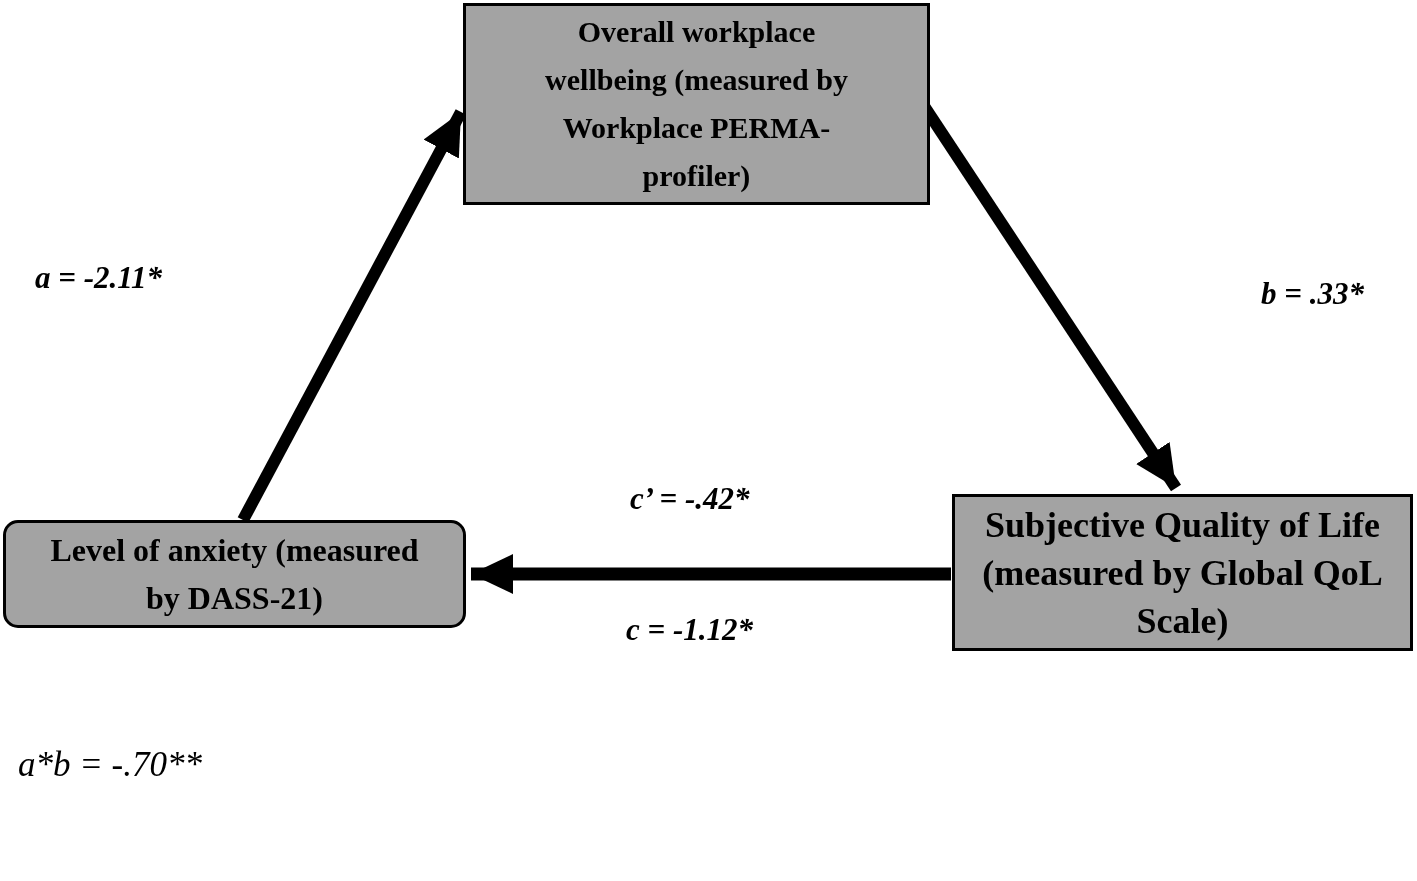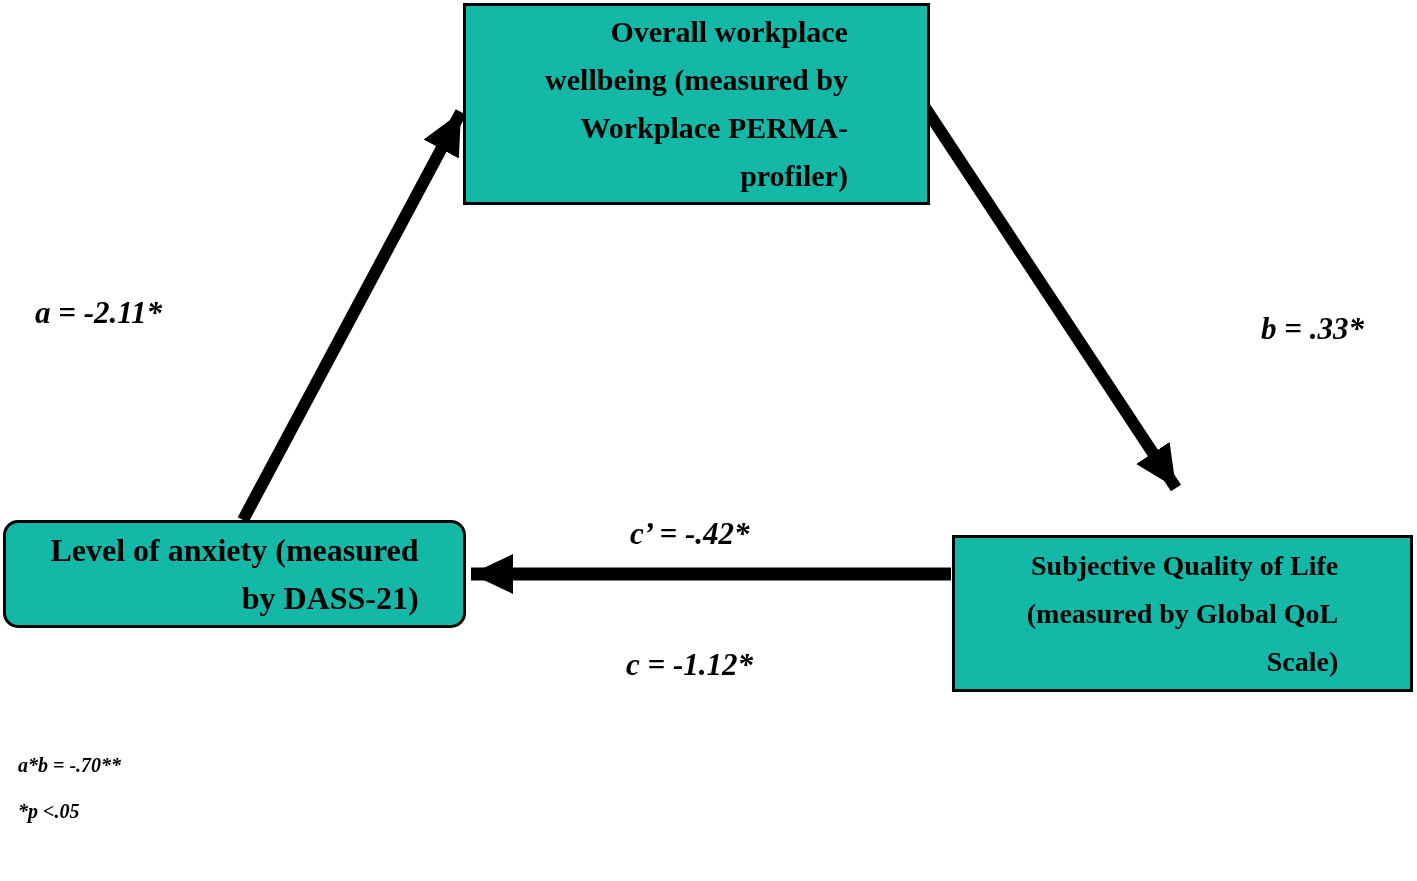--- a/index.html
+++ b/index.html
@@ -20,25 +20,25 @@
     position: absolute;
     left: 0;
     top: 0;
     width: 1417px;
     height: 881px;
   }
   .node {
     position: absolute;
     box-sizing: border-box;
     border: 3px solid #000000;
-    background: #14b8a6;
+    background: #a3a3a3;
     display: flex;
     align-items: center;
     justify-content: center;
-    text-align: right;
+    text-align: center;
     font-weight: bold;
     white-space: pre-line;
   }
   .node-wellbeing {
     left: 463px;
     top: 3px;
     width: 467px;
     height: 202px;
     font-size: 30px;
     line-height: 48px;
@@ -50,43 +50,41 @@
     height: 108px;
     font-size: 32px;
     line-height: 48px;
     border-radius: 15px;
   }
   .node-qol {
     left: 952px;
     top: 494px;
     width: 461px;
     height: 157px;
-    font-size: 28px;
+    font-size: 36px;
     line-height: 48px;
-    margin-top: 41px;
   }
   .path-label {
     position: absolute;
     font-style: italic;
     font-weight: bold;
     font-size: 31px;
     white-space: nowrap;
-    margin-top: 35px;
   }
   .label-a  { left: 35px;   top: 260px; }
   .label-b  { left: 1261px; top: 276px; }
   .label-cp { left: 630px;  top: 481px; font-style: italic; }
   .label-c  { left: 626px;  top: 612px; }
   .notes {
     position: absolute;
     left: 18px;
     top: 742px;
     font-style: italic;
-    font-weight: bold;
-    font-size: 20px;
+    font-weight: normal;
+    font-size: 35px;
     line-height: 46px;
     white-space: nowrap;
   }
 </style>
 </head>
 <body>
 
 <div class="canvas">
 
   <svg class="arrows-layer" width="1417" height="881" viewBox="0 0 1417 881" xmlns="http://www.w3.org/2000/svg">
@@ -115,16 +113,15 @@
   <div class="path-label label-a">a = -2.11*</div>
 
   <div class="path-label label-b">b = .33*</div>
 
   <div class="path-label label-cp">c’ = -.42*</div>
 
   <div class="path-label label-c">c = -1.12*</div>
 
   <div class="notes">
     <div>a*b = -.70**</div>
-    <div>*p &lt;.05</div>
   </div>
 
 </div>
 
 </body></html>

